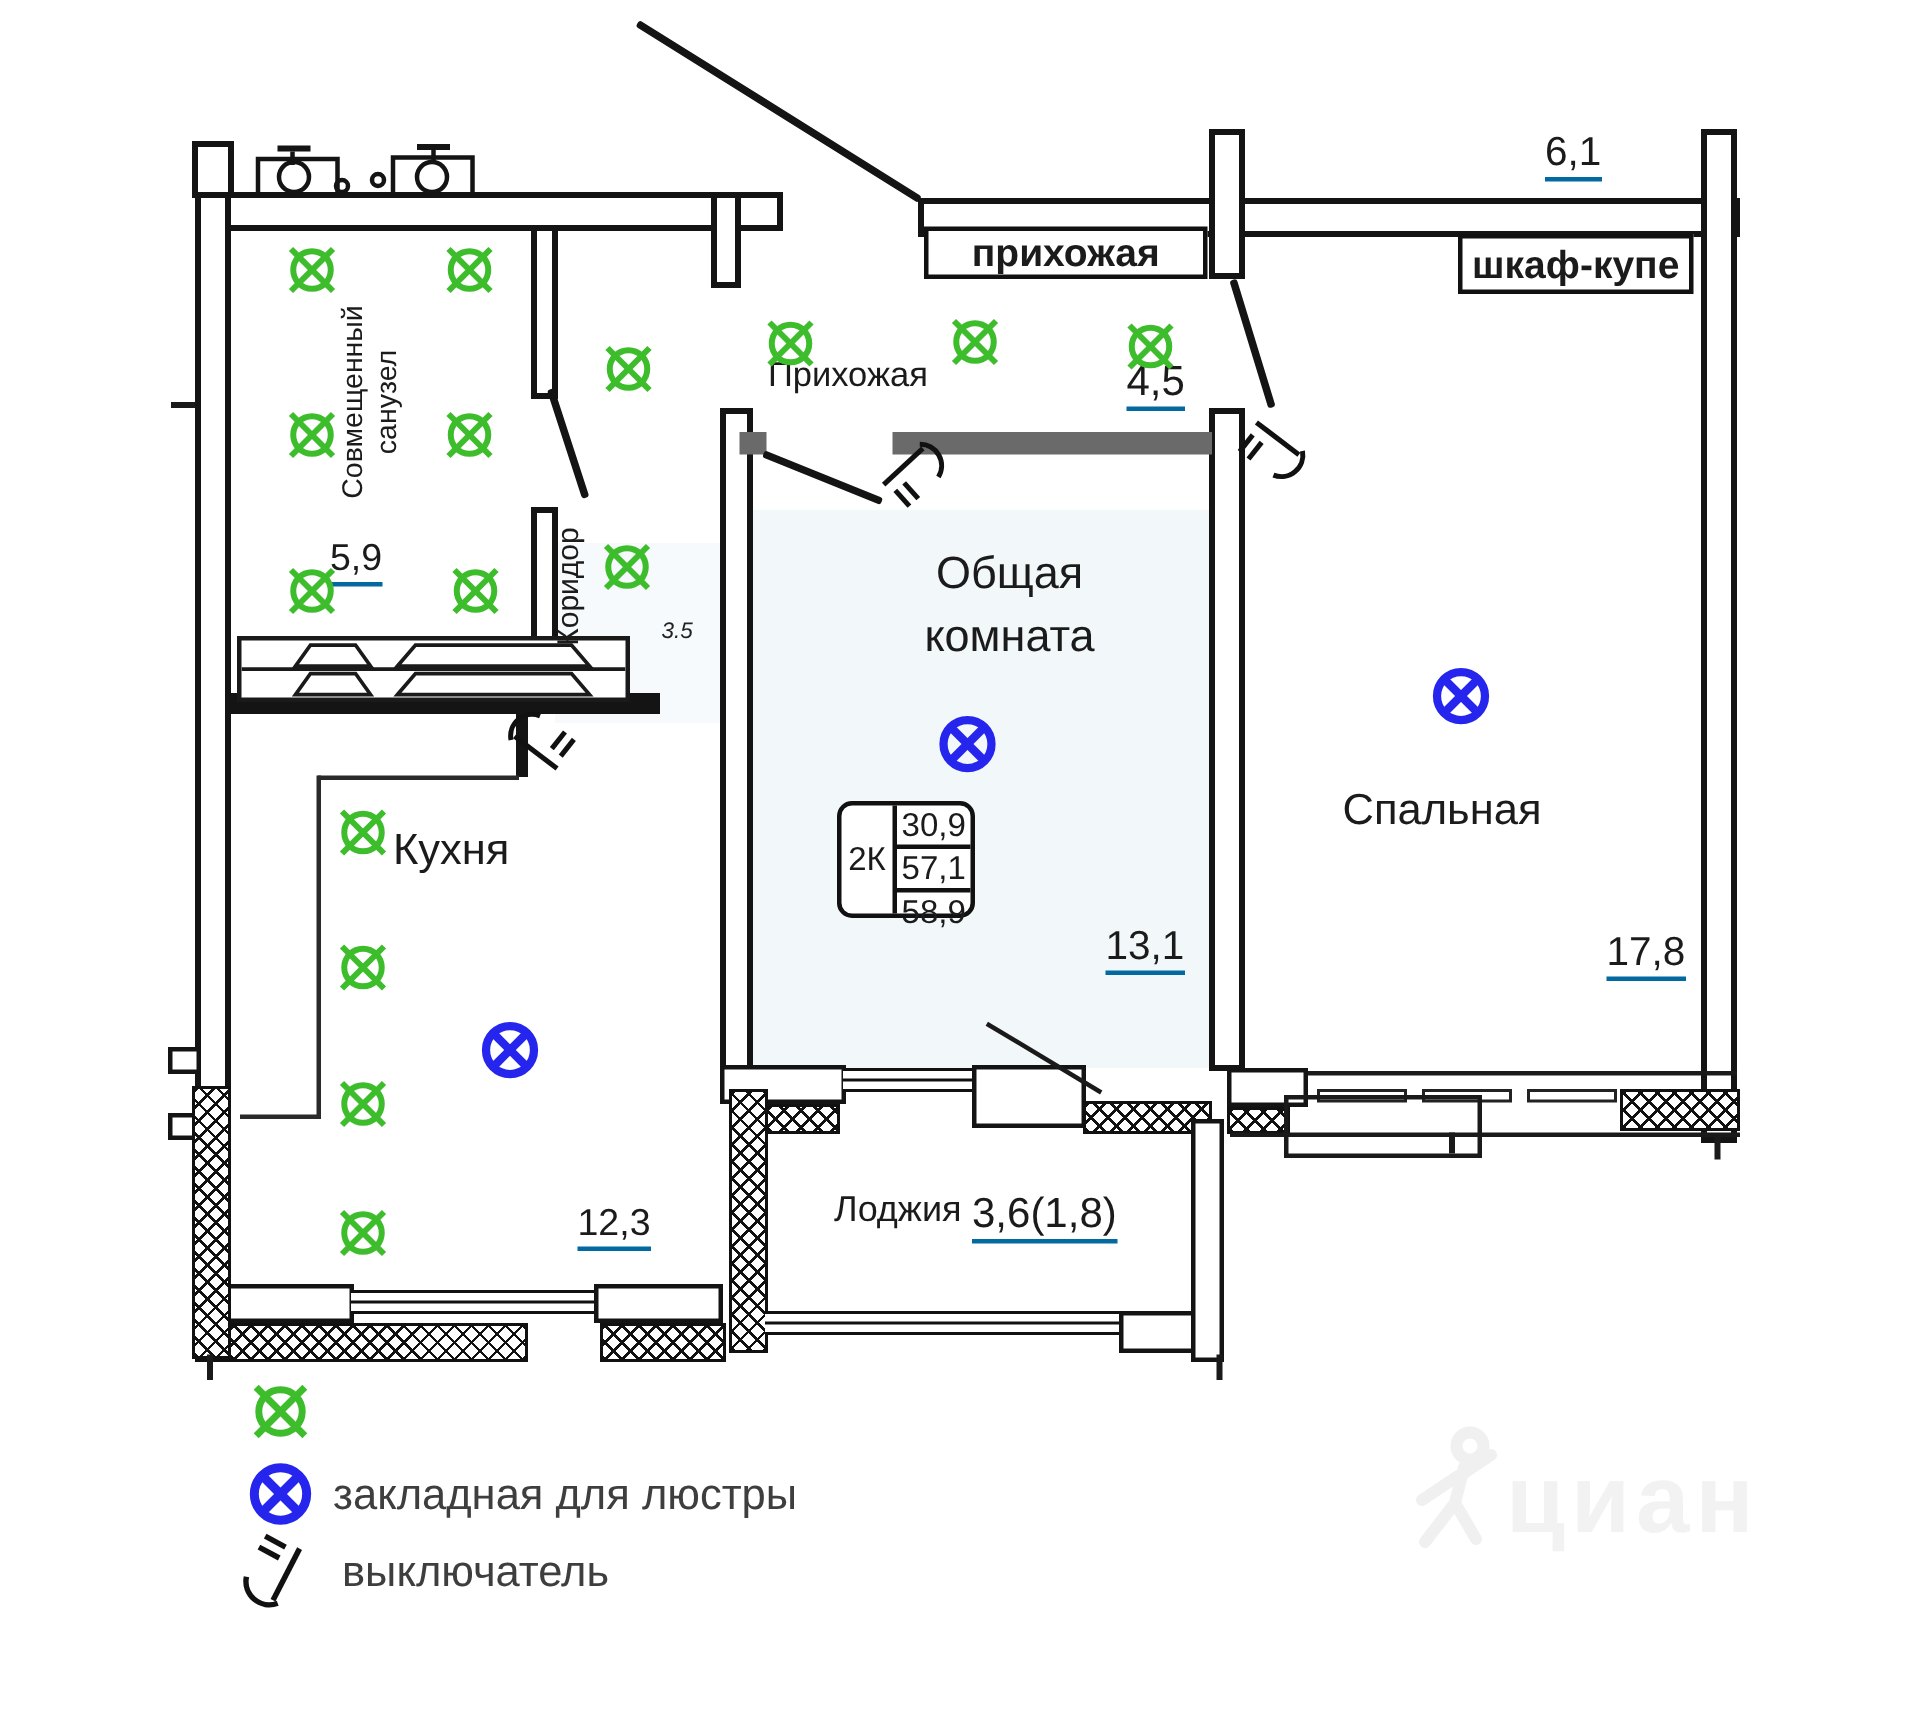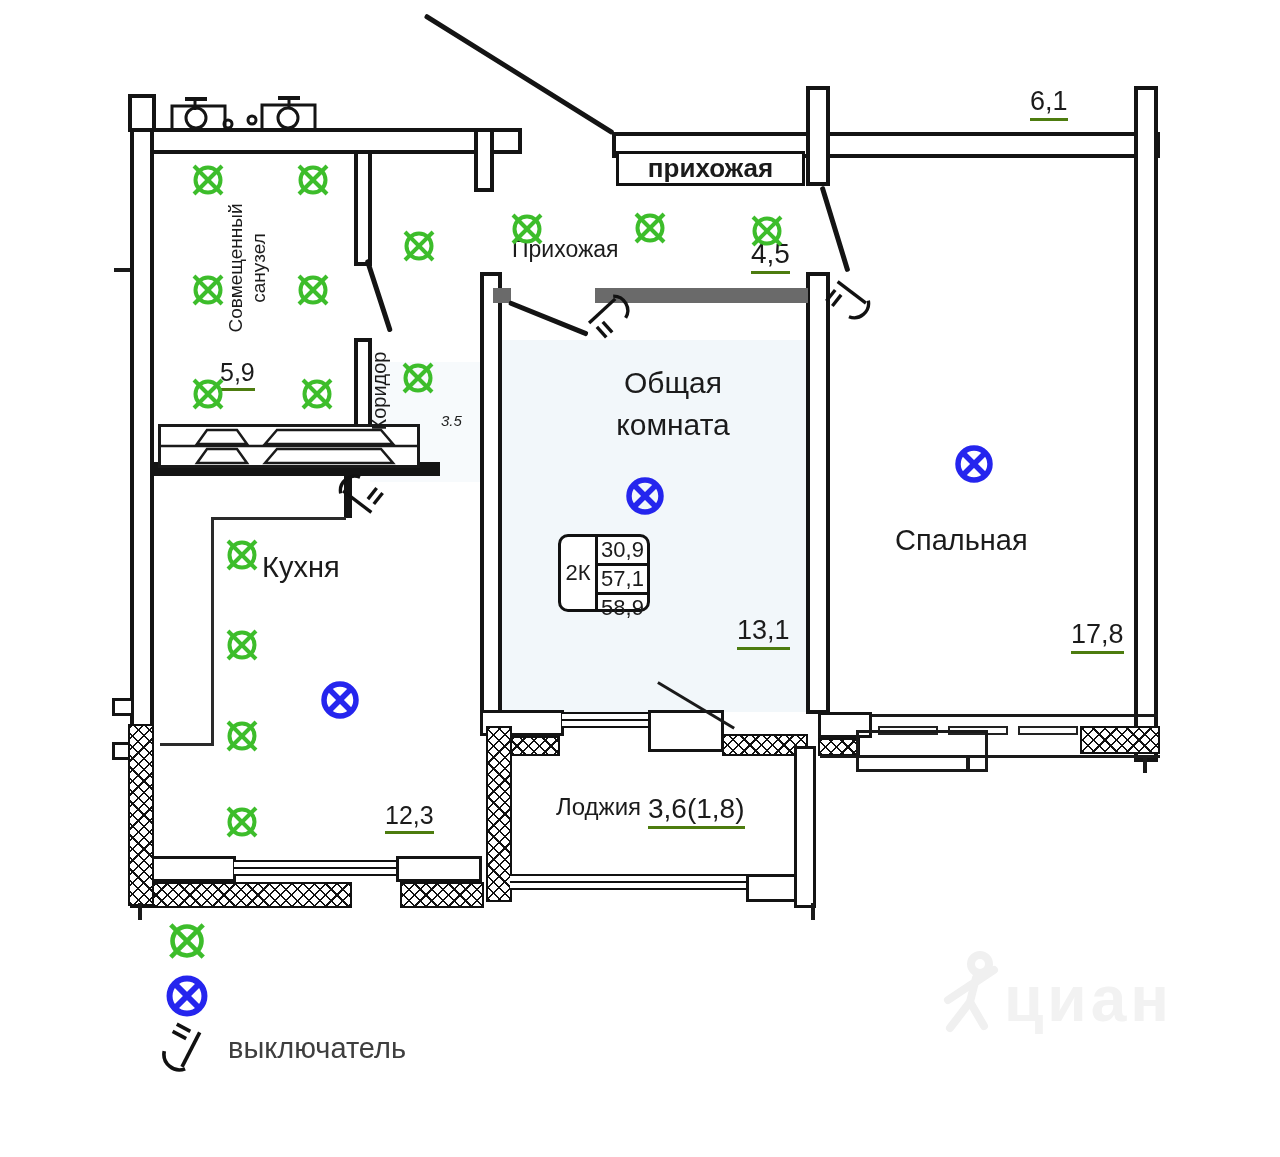--- a/index.html
+++ b/index.html
@@ -23,21 +23,21 @@
   .win{
     position:absolute;box-sizing:border-box;border-top:2px solid #111;border-bottom:2px solid #111;
     background:linear-gradient(#111,#111) center/100% 2px no-repeat #fff;
   }
   .frame{position:absolute;box-sizing:border-box;border:2px solid #222;background:#fff;}
   .rectline{position:absolute;box-sizing:border-box;border:3px solid #1a1a1a;background:transparent;}
   .swing{position:absolute;height:5px;background:#141414;transform-origin:0 50%;border-radius:2px;}
   .leader{position:absolute;height:2.5px;background:#1a1a1a;transform-origin:0 50%;}
   .lbl{position:absolute;white-space:nowrap;color:#1b1b1b;}
   .vlabel{display:flex;flex-direction:column;align-items:center;justify-content:center;line-height:1.2;text-align:center;}
-  .dim span{border-bottom:3px solid #4d7c0f;padding-bottom:2px;}
+  .dim span{border-bottom:3px solid #0369a1;padding-bottom:2px;}
   .plate{
     position:absolute;background:#fff;border:3px solid #111;box-sizing:border-box;
     display:flex;align-items:center;justify-content:center;font-weight:bold;z-index:6;
   }
   .area-table{
     position:absolute;display:flex;border:3px solid #111;border-radius:10px;width:92px;height:78px;
     background:#fff;font-size:22px;box-sizing:border-box;z-index:5;
   }
   .at-type{width:34px;display:flex;align-items:center;justify-content:center;}
   .at-col{flex:1;display:flex;flex-direction:column;border-left:3px solid #111;}
@@ -162,20 +162,23 @@
   <div class="lbl" style="left:512px;top:236px;font-size:23px;">
     <span>Прихожая</span>
   </div>
   <div class="lbl dim" style="left:751px;top:238px;font-size:28px;">
     <span>4,5</span>
   </div>
 
   <div class="plate" style="left:616px;top:151px;width:189px;height:35px;font-size:26px;">
     <span>прихожая</span>
   </div>
+  <div class="plate" style="left:972px;top:156px;width:157px;height:40px;font-size:26px;">
+    <span>шкаф-купе</span>
+  </div>
   <div class="lbl dim" style="left:1030px;top:86px;font-size:27px;">
     <span>6,1</span>
   </div>
 
   <div class="lbl" style="left:262px;top:551px;font-size:29px;">
     <span>Кухня</span>
   </div>
   <div class="lbl dim" style="left:385px;top:801px;font-size:25px;">
     <span>12,3</span>
   </div>
@@ -218,20 +221,23 @@
   <line x1="33" y1="5" x2="5" y2="33" stroke="#3dbd2b" stroke-width="4"></line>
       </svg>
     </span>
   <span class="legend-icon" style="left:163px;top:972px;">
       <svg width="48" height="48" viewBox="0 0 44 44" fill="none">
   <circle cx="22" cy="22" r="16" stroke="#2525ee" stroke-width="5.5"></circle>
   <line x1="11" y1="11" x2="33" y2="33" stroke="#2525ee" stroke-width="5.5"></line>
   <line x1="33" y1="11" x2="11" y2="33" stroke="#2525ee" stroke-width="5.5"></line>
       </svg>
     </span>
+  <div class="legend-label" style="left:222px;top:981px;">
+    <span>закладная для люстры</span>
+  </div>
   <span class="legend-icon" style="left:157px;top:1022px;">
       <svg width="50" height="50" viewBox="0 0 48 48" fill="none">
   <g transform="rotate(0 24 24)" stroke="#111111" stroke-width="3.5">
   <path d="M7 28 A15 15 0 0 0 27 45"></path>
   <path d="M24 43 L41 10"></path>
   <path d="M28 16 L15 9"></path>
   <path d="M32 9 L19 2"></path>
         </g>
       </svg>
     </span>

